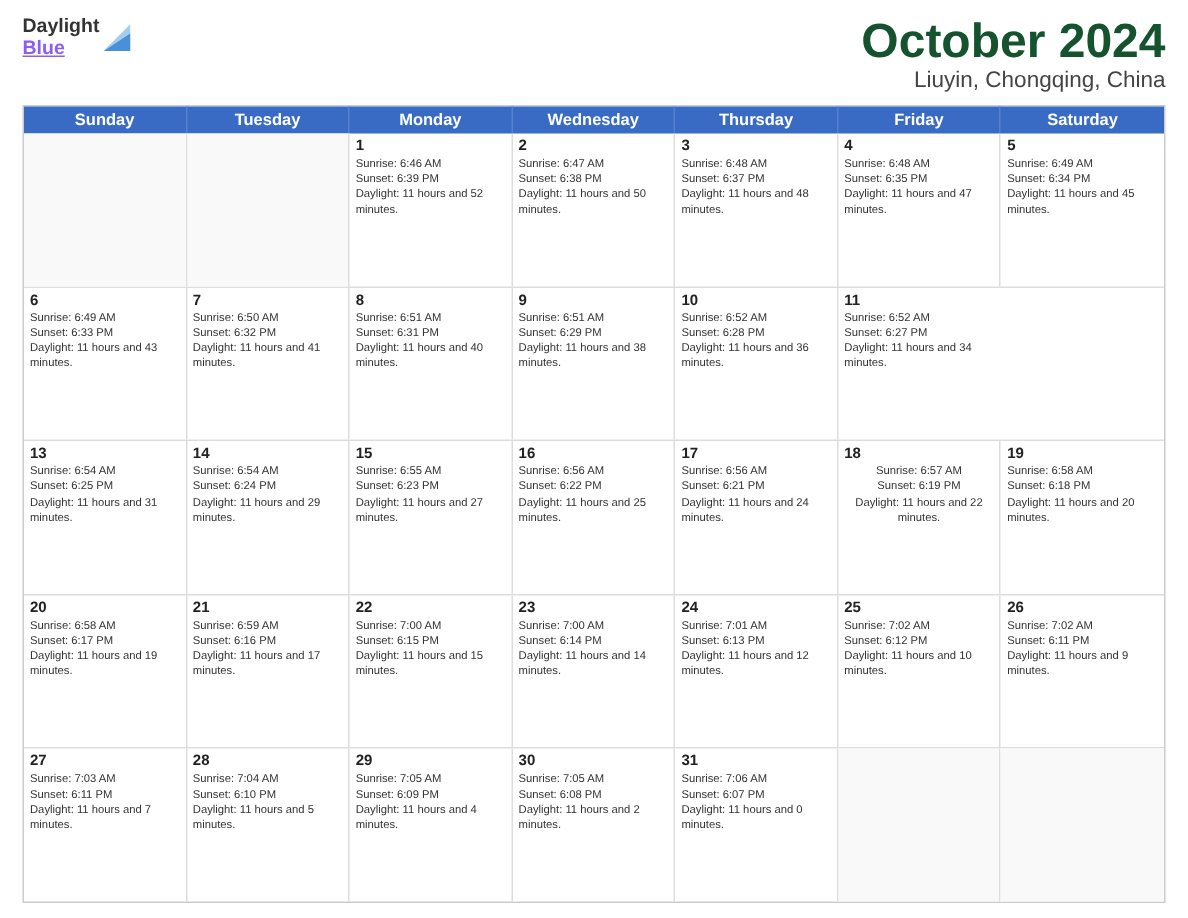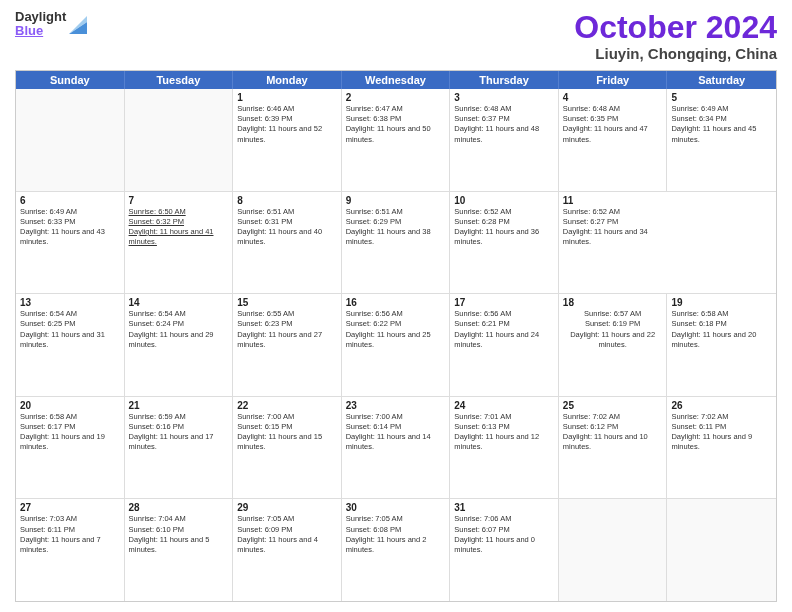--- a/index.html
+++ b/index.html
@@ -37,26 +37,26 @@
       line-height: 1.1;
     }
     .logo-text span.general { color: #333; }
     .logo-text span.blue { color: #8b5cf6; text-decoration: underline; }
     .title-block {
       text-align: right;
     }
     .title-block h1 {
       font-size: 32px;
       font-weight: bold;
-      color: #6d28d9;
+      color: #14532d;
       line-height: 1.1;
     }
     .title-block h2 {
       font-size: 15px;
-      font-weight: bold;
+      font-weight: normal;
       color: #444;
     }
     .calendar {
       flex: 1;
       display: flex;
       flex-direction: column;
       border: 1px solid #ccc;
     }
     .cal-header {
       display: grid;
@@ -179,21 +179,21 @@
         </div>
         <div class="cal-row">
           <div class="cal-cell">
             <span class="day-num">6</span>
             <div class="cell-text" style="white-space: pre-line;">Sunrise: 6:49 AM
 Sunset: 6:33 PM
 Daylight: 11 hours and 43 minutes.</div>
           </div>
           <div class="cal-cell">
             <span class="day-num">7</span>
-            <div class="cell-text" style="white-space: pre-line; text-decoration: underline;">Sunrise: 6:50 AM
+            <div class="cell-text" style="white-space: pre-line;">Sunrise: 6:50 AM
 Sunset: 6:32 PM
 Daylight: 11 hours and 41 minutes.</div>
           </div>
           <div class="cal-cell">
             <span class="day-num">8</span>
             <div class="cell-text" style="white-space: pre-line;">Sunrise: 6:51 AM
 Sunset: 6:31 PM
 Daylight: 11 hours and 40 minutes.</div>
           </div>
           <div class="cal-cell">

